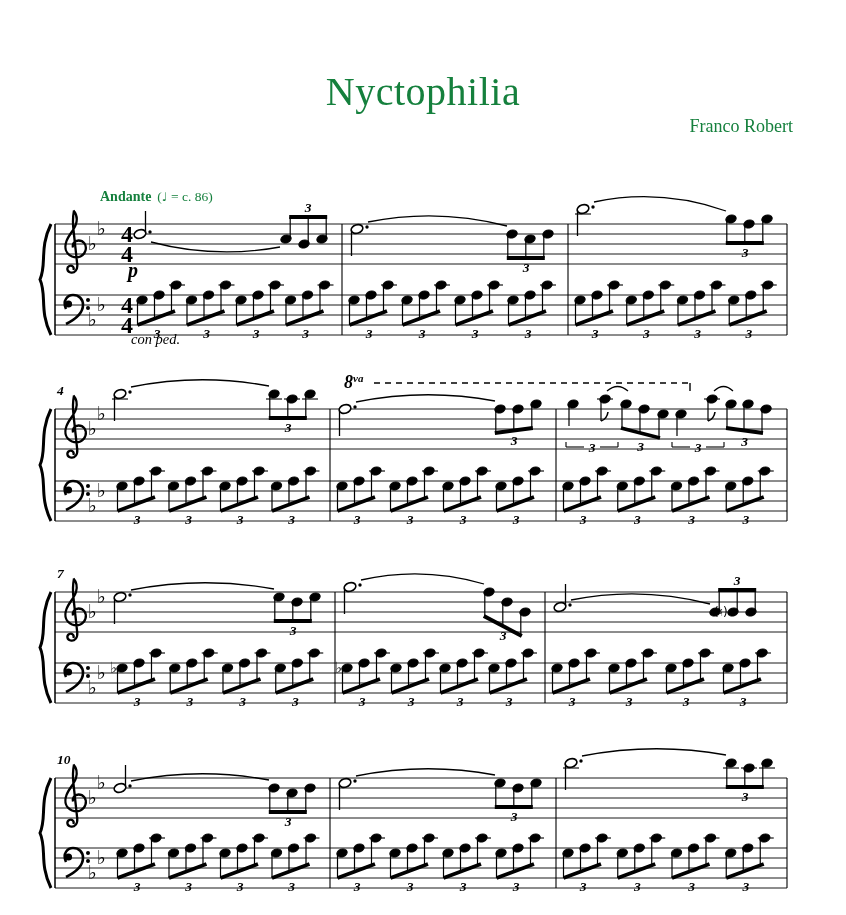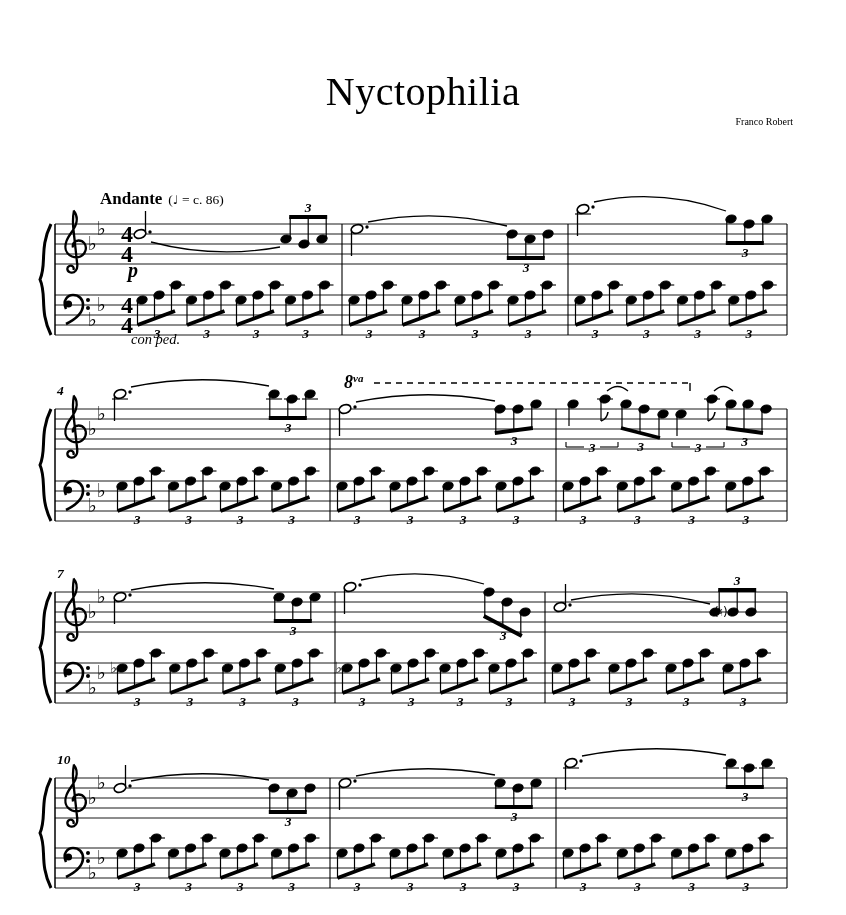--- a/index.html
+++ b/index.html
@@ -1,22 +1,22 @@
 <!DOCTYPE html>
 <html><head>
 <meta charset="utf-8">
 <style>
   html,body{margin:0;padding:0;background:#fff;}
   .page{position:relative;width:846px;height:915px;background:#ffffff;overflow:hidden;
-        font-family:"Liberation Serif","DejaVu Serif",serif;color:#000000;}
+        font-family:"Liberation Serif","DejaVu Serif",serif;color:#15803d;}
   .title{position:absolute;top:68px;left:0;width:100%;text-align:center;
          font-size:40px;font-weight:400;letter-spacing:0.5px;}
-  .composer{position:absolute;top:116px;right:53px;font-size:10px;}
+  .composer{position:absolute;top:116px;right:53px;font-size:18px;}
   .tempo{position:absolute;top:189px;left:100px;font-size:13.5px;white-space:nowrap;}
-  .tempo .tw{font-weight:bold;font-size:17px;margin-right:6px;}
+  .tempo .tw{font-weight:bold;font-size:14px;margin-right:6px;}
   .tempo .tnote{font-family:"DejaVu Sans",sans-serif;font-size:12px;}
   svg{position:absolute;left:0;top:0;}
   text{user-select:none;}
 </style>
 </head>
 <body>
 
 <div class="page">
   <div class="title">Nyctophilia</div>
   <div class="composer">Franco Robert</div>

